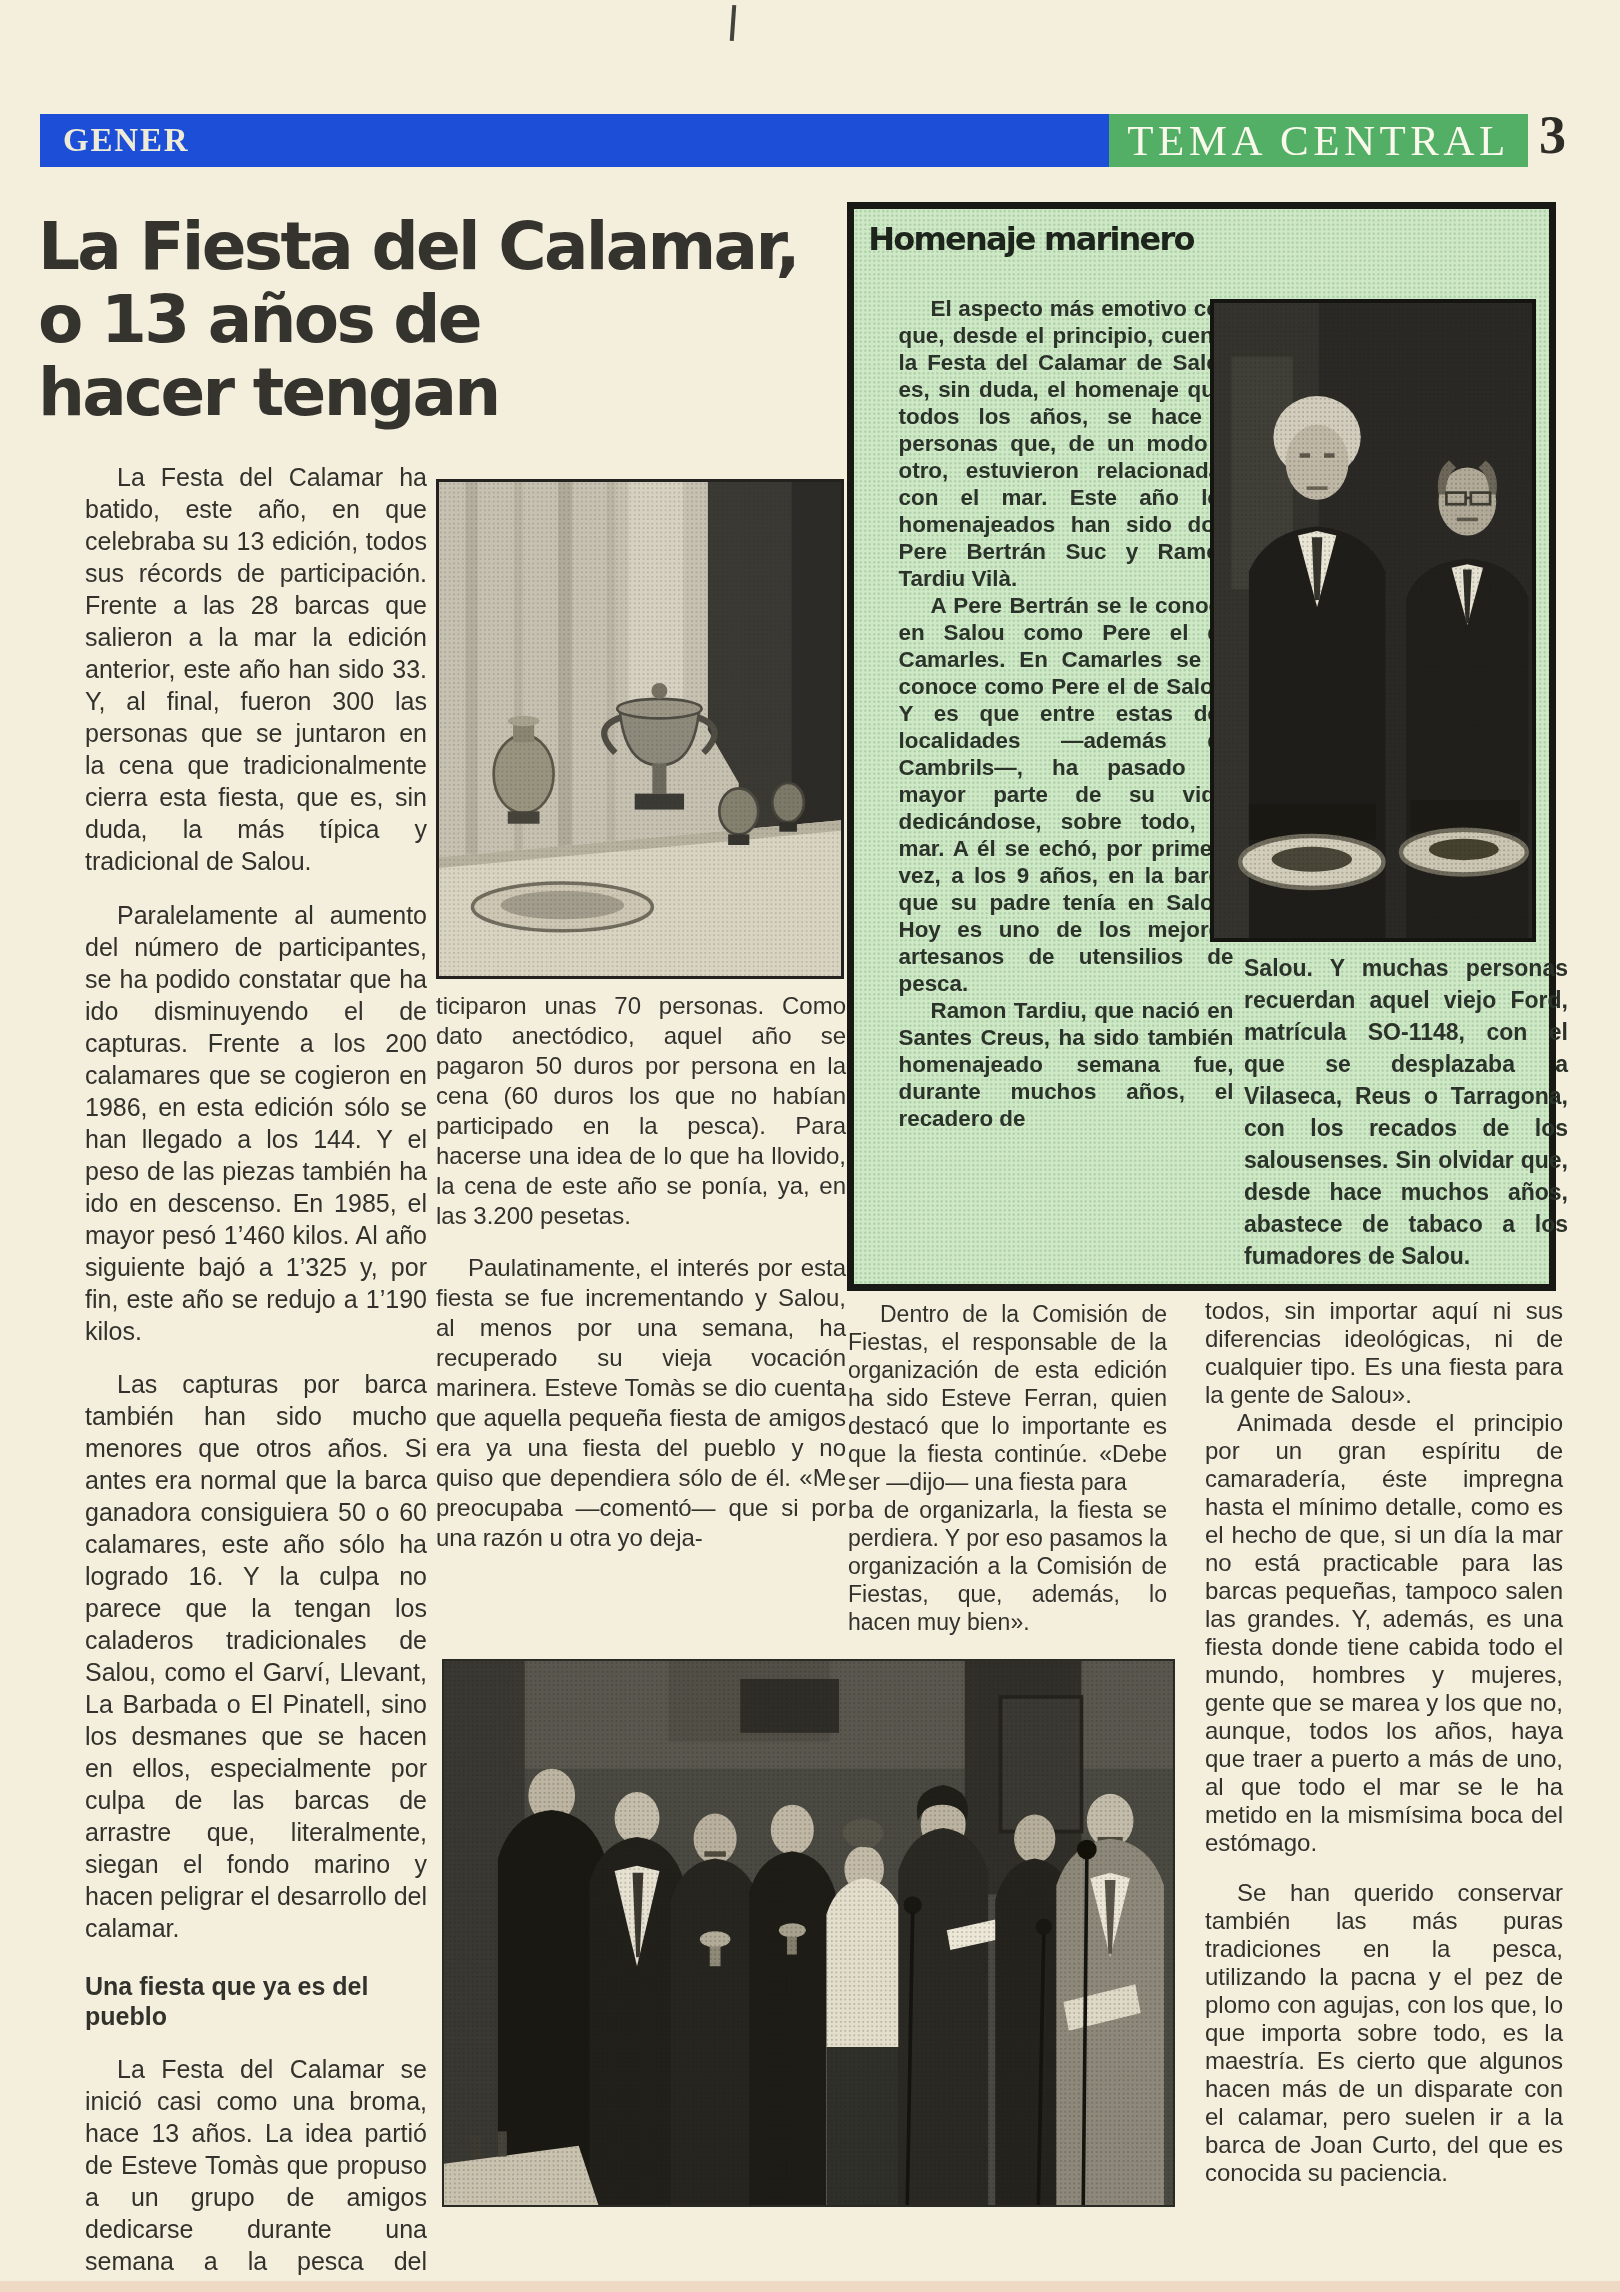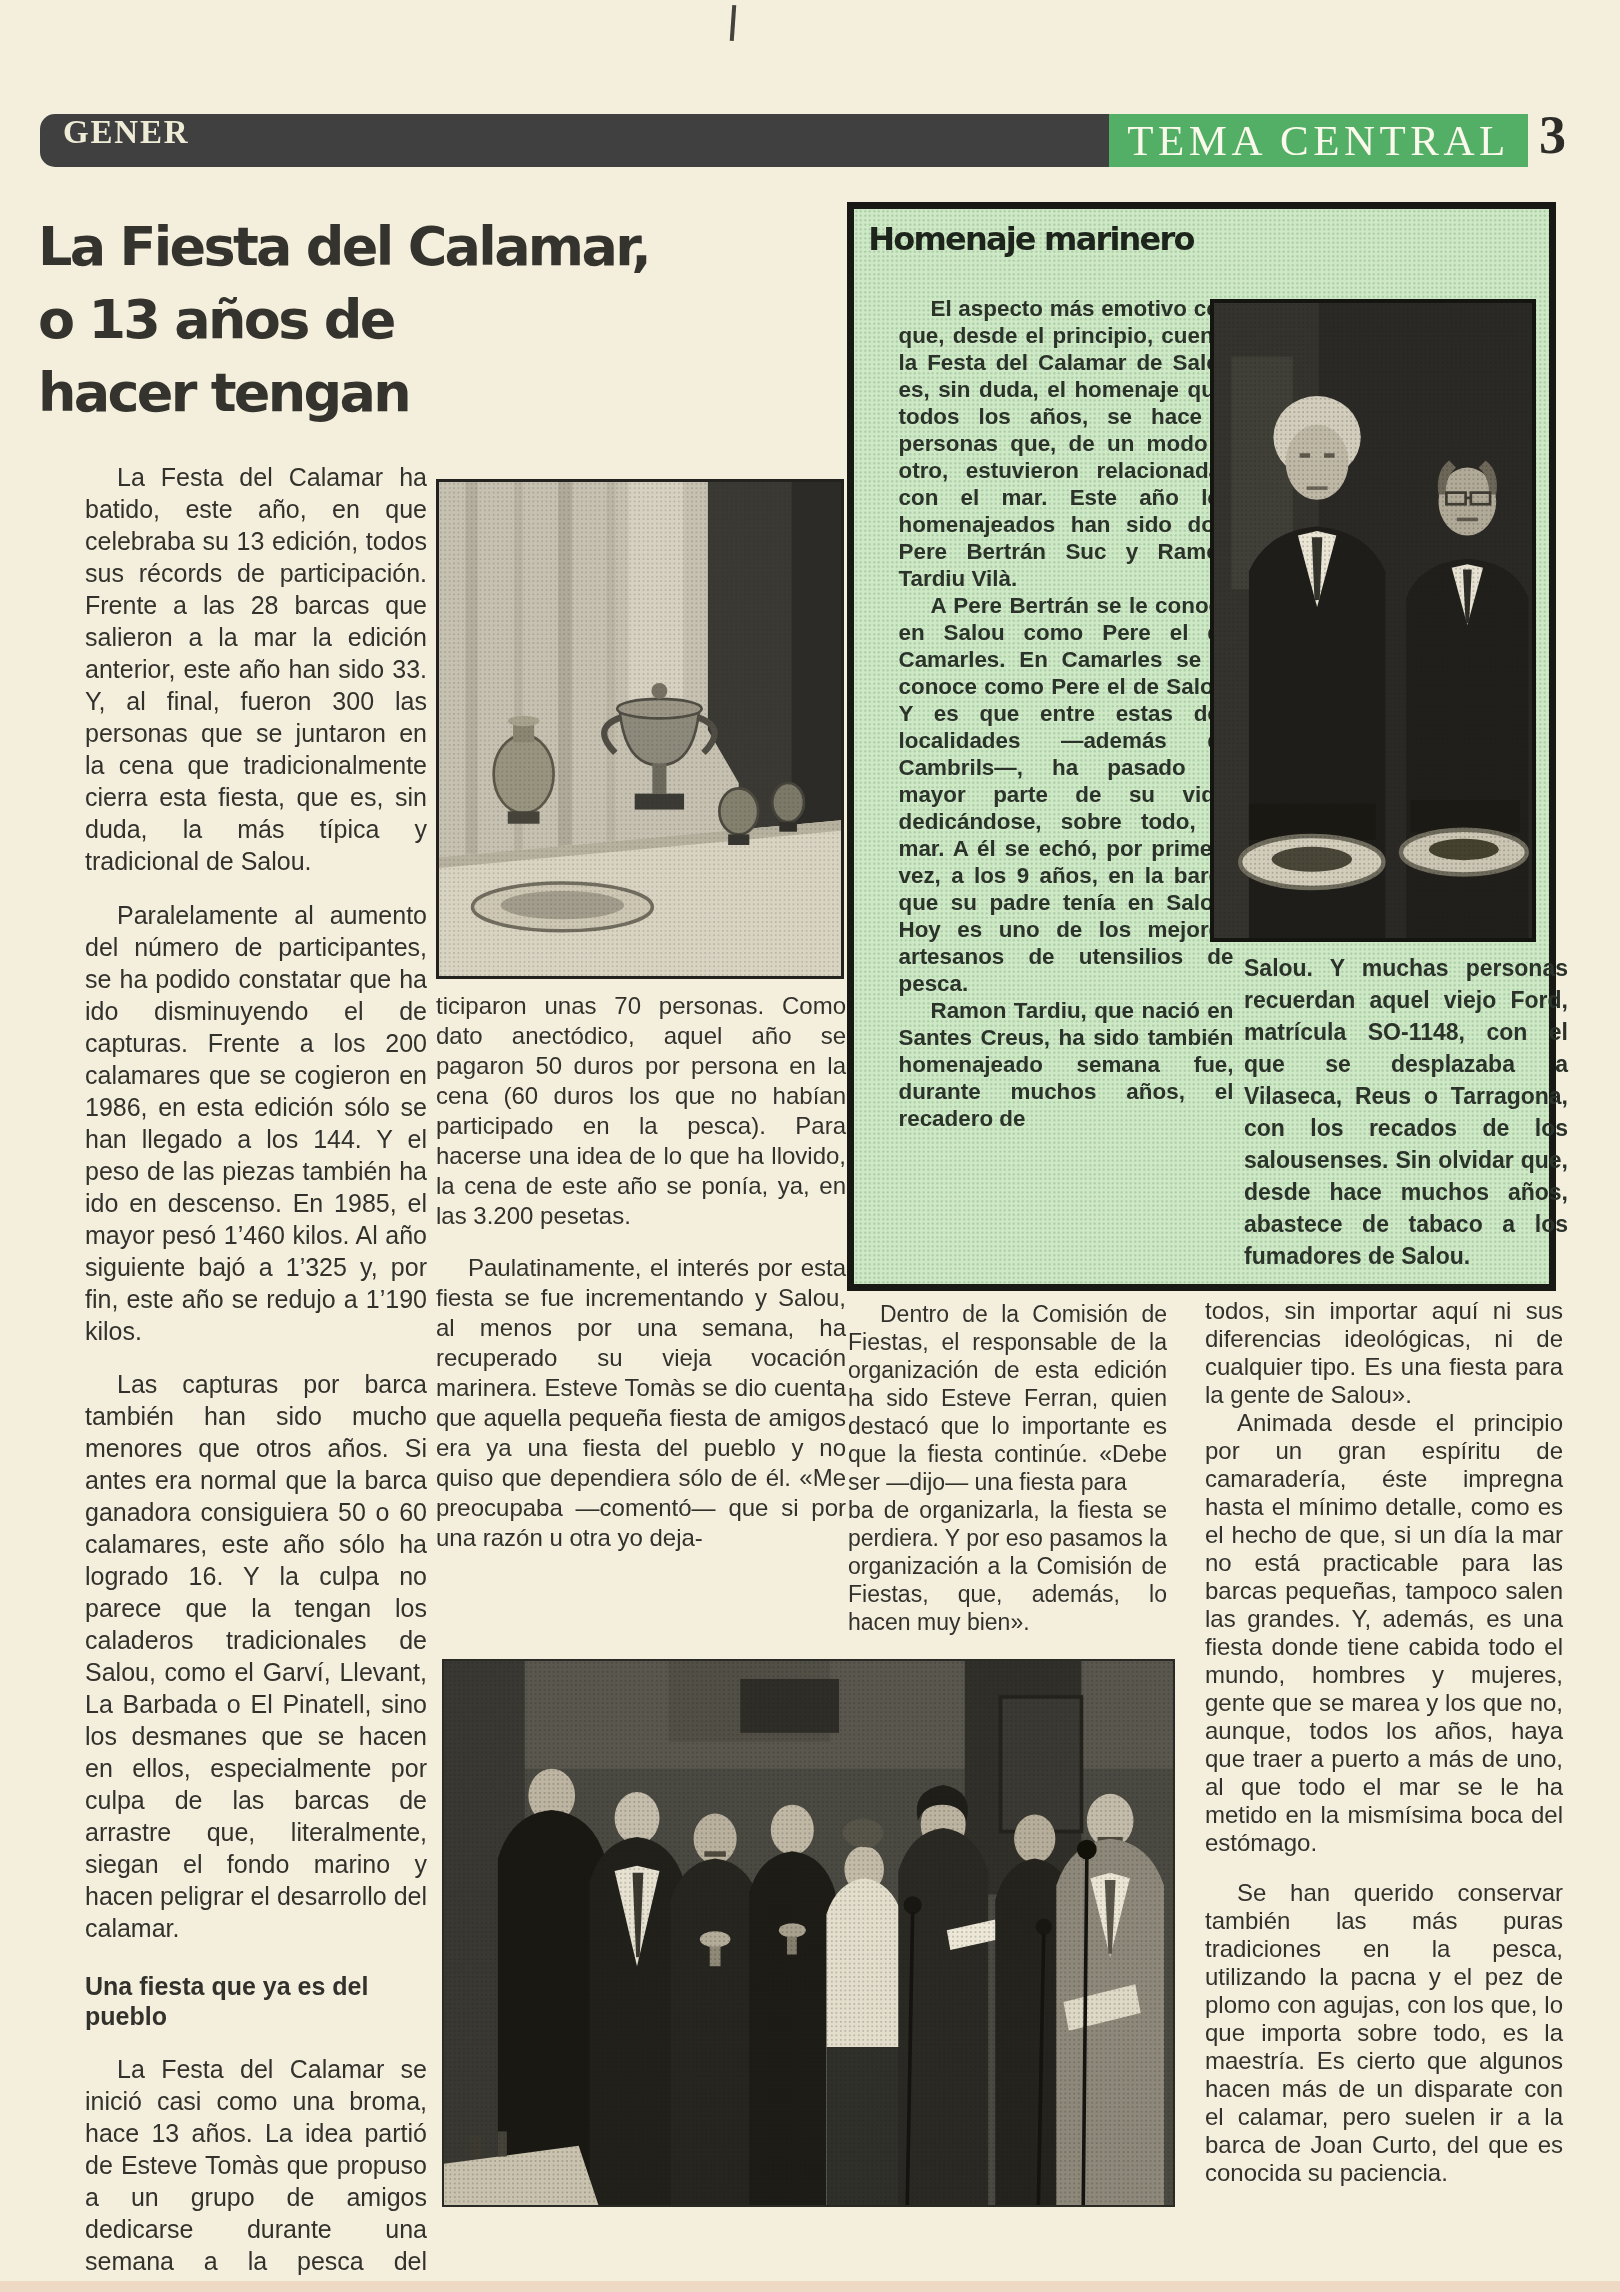--- a/index.html
+++ b/index.html
@@ -1,31 +1,31 @@
 <!DOCTYPE html>
 <html style="font-size:14.3px"><head>
 <meta charset="utf-8">
 <style>
   html,body{margin:0;padding:0;background:#6e6a60;}
   .page{position:relative;width:1620px;height:2293px;background:#f4efdd;overflow:hidden;
         font-family:"Liberation Sans",sans-serif;color:#32312c;}
   
-  .topbar{position:absolute;left:40px;top:114px;width:1488px;height:53px;background:#404040;
-          display:flex;align-items:flex-start;border-radius:15px;}
+  .topbar{position:absolute;left:40px;top:114px;width:1488px;height:53px;background:#1d4ed8;
+          display:flex;align-items:center;}
   .issue{font-family:"Liberation Serif",serif;font-weight:bold;font-size:33px;color:#eeebd6;
          letter-spacing:1.8px;padding-left:23px;}
   .sectionbox{position:absolute;right:0;top:0;height:100%;width:419px;background:#53af66;
               display:flex;align-items:center;justify-content:center;}
   .section{font-family:"Liberation Serif",serif;font-weight:normal;font-size:43px;color:#fbf9ec;
            letter-spacing:4.5px;white-space:nowrap;}
   .pagenum{position:absolute;left:1539px;top:104px;font-family:"Liberation Serif",serif;
            font-weight:bold;font-size:54px;color:#2d2c27;}
   
   .headline{position:absolute;left:38px;top:210px;width:788px;margin:0;
-            font-family:"DejaVu Sans",sans-serif;font-weight:bold;font-size:54px;
+            font-family:"DejaVu Sans",sans-serif;font-weight:bold;font-size:66px;
             line-height:73px;letter-spacing:-2.7px;color:#34332d;}
   .hl{display:block;}
   
   .body-col{position:absolute;text-align:justify;}
   .para{margin:0;}
   .ind{text-indent:32px;}
   .gap{margin-top:21.5px;}
   .c1{left:85px;top:461px;width:342px;font-size:25px;line-height:32px;}
   .c2{left:436px;top:991px;width:410px;font-size:24px;line-height:30px;}
   .c3{left:848px;top:1300px;width:319px;font-size:23px;line-height:28px;}

